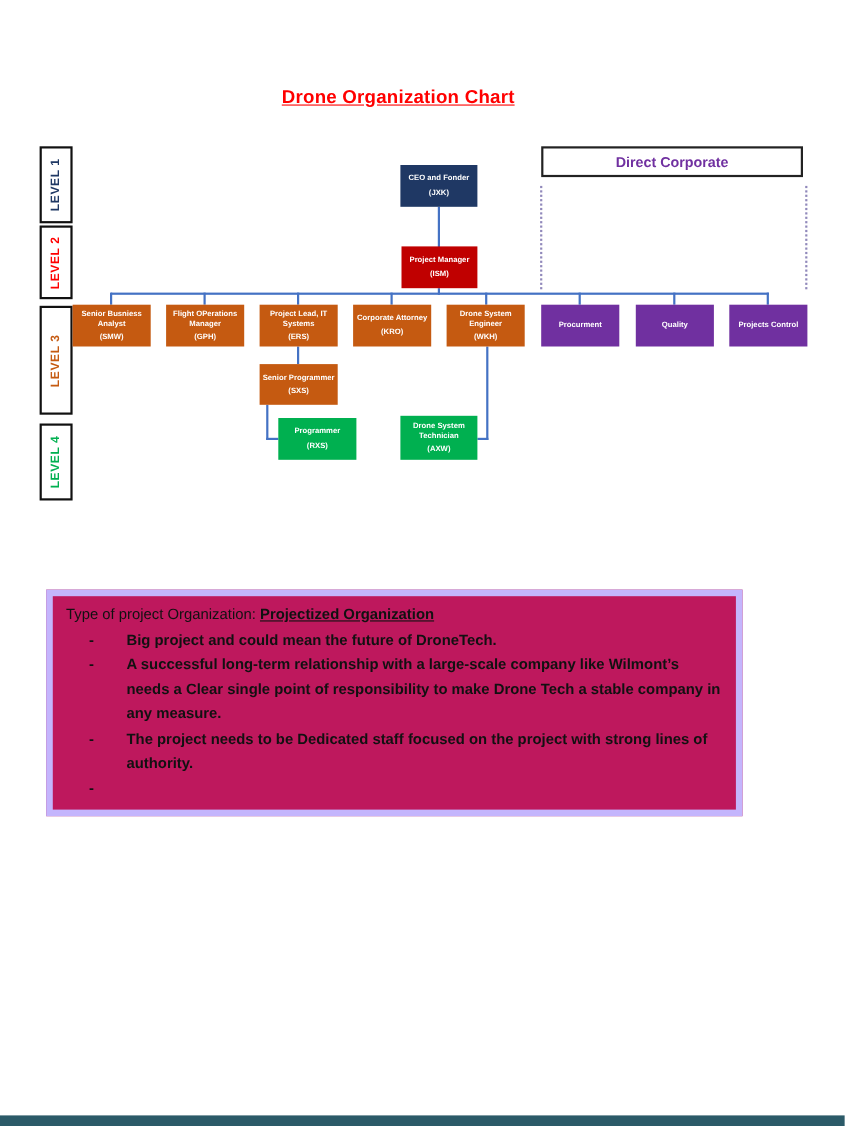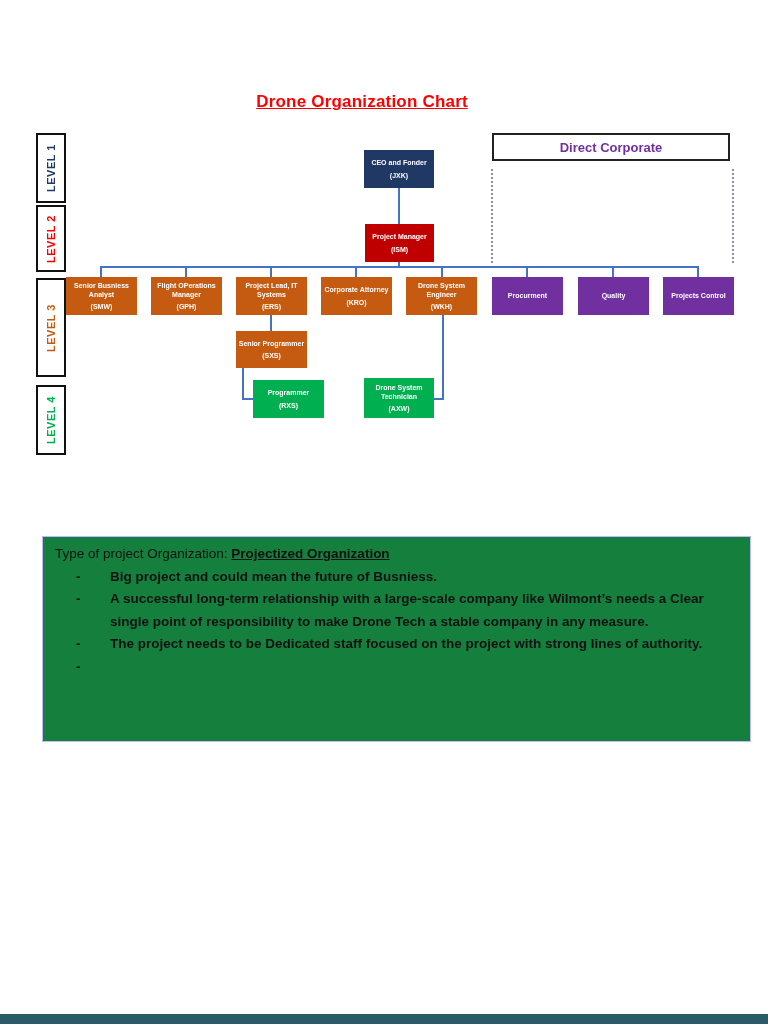--- a/index.html
+++ b/index.html
@@ -3,21 +3,21 @@
 <meta charset="utf-8">
 <style>
   html,body{margin:0;padding:0;}
   body{
     width:768px;height:1024px;position:relative;background:#ffffff;
     font-family:"Liberation Sans", sans-serif;overflow:hidden;
   }
 
   
   .page-title{
-    position:absolute;top:92px;left:0;width:724px;text-align:center;
+    position:absolute;top:79px;left:0;width:724px;text-align:center;
     font-size:17px;font-weight:700;color:#FF0000;text-decoration:underline;
     letter-spacing:0.2px;
   }
 
   
   .level-box{
     position:absolute;left:36px;width:30px;background:#ffffff;
     border:2px solid #111111;box-sizing:border-box;
     display:flex;align-items:center;justify-content:center;
   }
@@ -49,22 +49,22 @@
     border:2px solid #222222;box-sizing:border-box;background:#ffffff;
     display:flex;align-items:center;justify-content:center;
     font-size:13px;font-weight:700;color:#7030A0;
   }
   .dotline{
     position:absolute;width:0;border-left:2px dotted #9189bb;
   }
 
   
   .notes-box{
-    position:absolute;left:42px;top:536px;width:709px;height:206px;
-    border:1px solid #c4b5fd;box-sizing:border-box;background:#15803d;
+    position:absolute;left:42px;top:536px;width:633px;height:206px;
+    border:6px solid #c4b5fd;box-sizing:border-box;background:#be185d;
     padding:6px 12px;font-size:13.5px;line-height:22.5px;color:#111111;
     overflow:hidden;
   }
   .notes-heading{font-weight:400;}
   .notes-heading .emph{font-weight:700;text-decoration:underline;}
   .notes-box ul{list-style:none;margin:0;padding:0;font-weight:700;}
   .notes-box li{position:relative;padding-left:55px;}
   .notes-box li .marker{position:absolute;left:21px;top:0;font-weight:700;}
 
   
@@ -165,21 +165,21 @@
   <span class="nc">(AXW)</span>
 </div>
 
 <div class="notes-box">
   <div class="notes-heading">
     <span>Type of project Organization: </span><span class="emph">Projectized Organization</span>
   </div>
   <ul>
     <li>
       <span class="marker">-</span>
-      <span>Big project and could mean the future of Busniess.</span>
+      <span>Big project and could mean the future of DroneTech.</span>
     </li>
     <li>
       <span class="marker">-</span>
       <span>A successful long-term relationship with a large-scale company like Wilmont’s needs a Clear single point of responsibility to make Drone Tech a stable company in any measure.</span>
     </li>
     <li>
       <span class="marker">-</span>
       <span>The project needs to be Dedicated staff focused on the project with strong lines of authority.</span>
     </li>
     <li>

